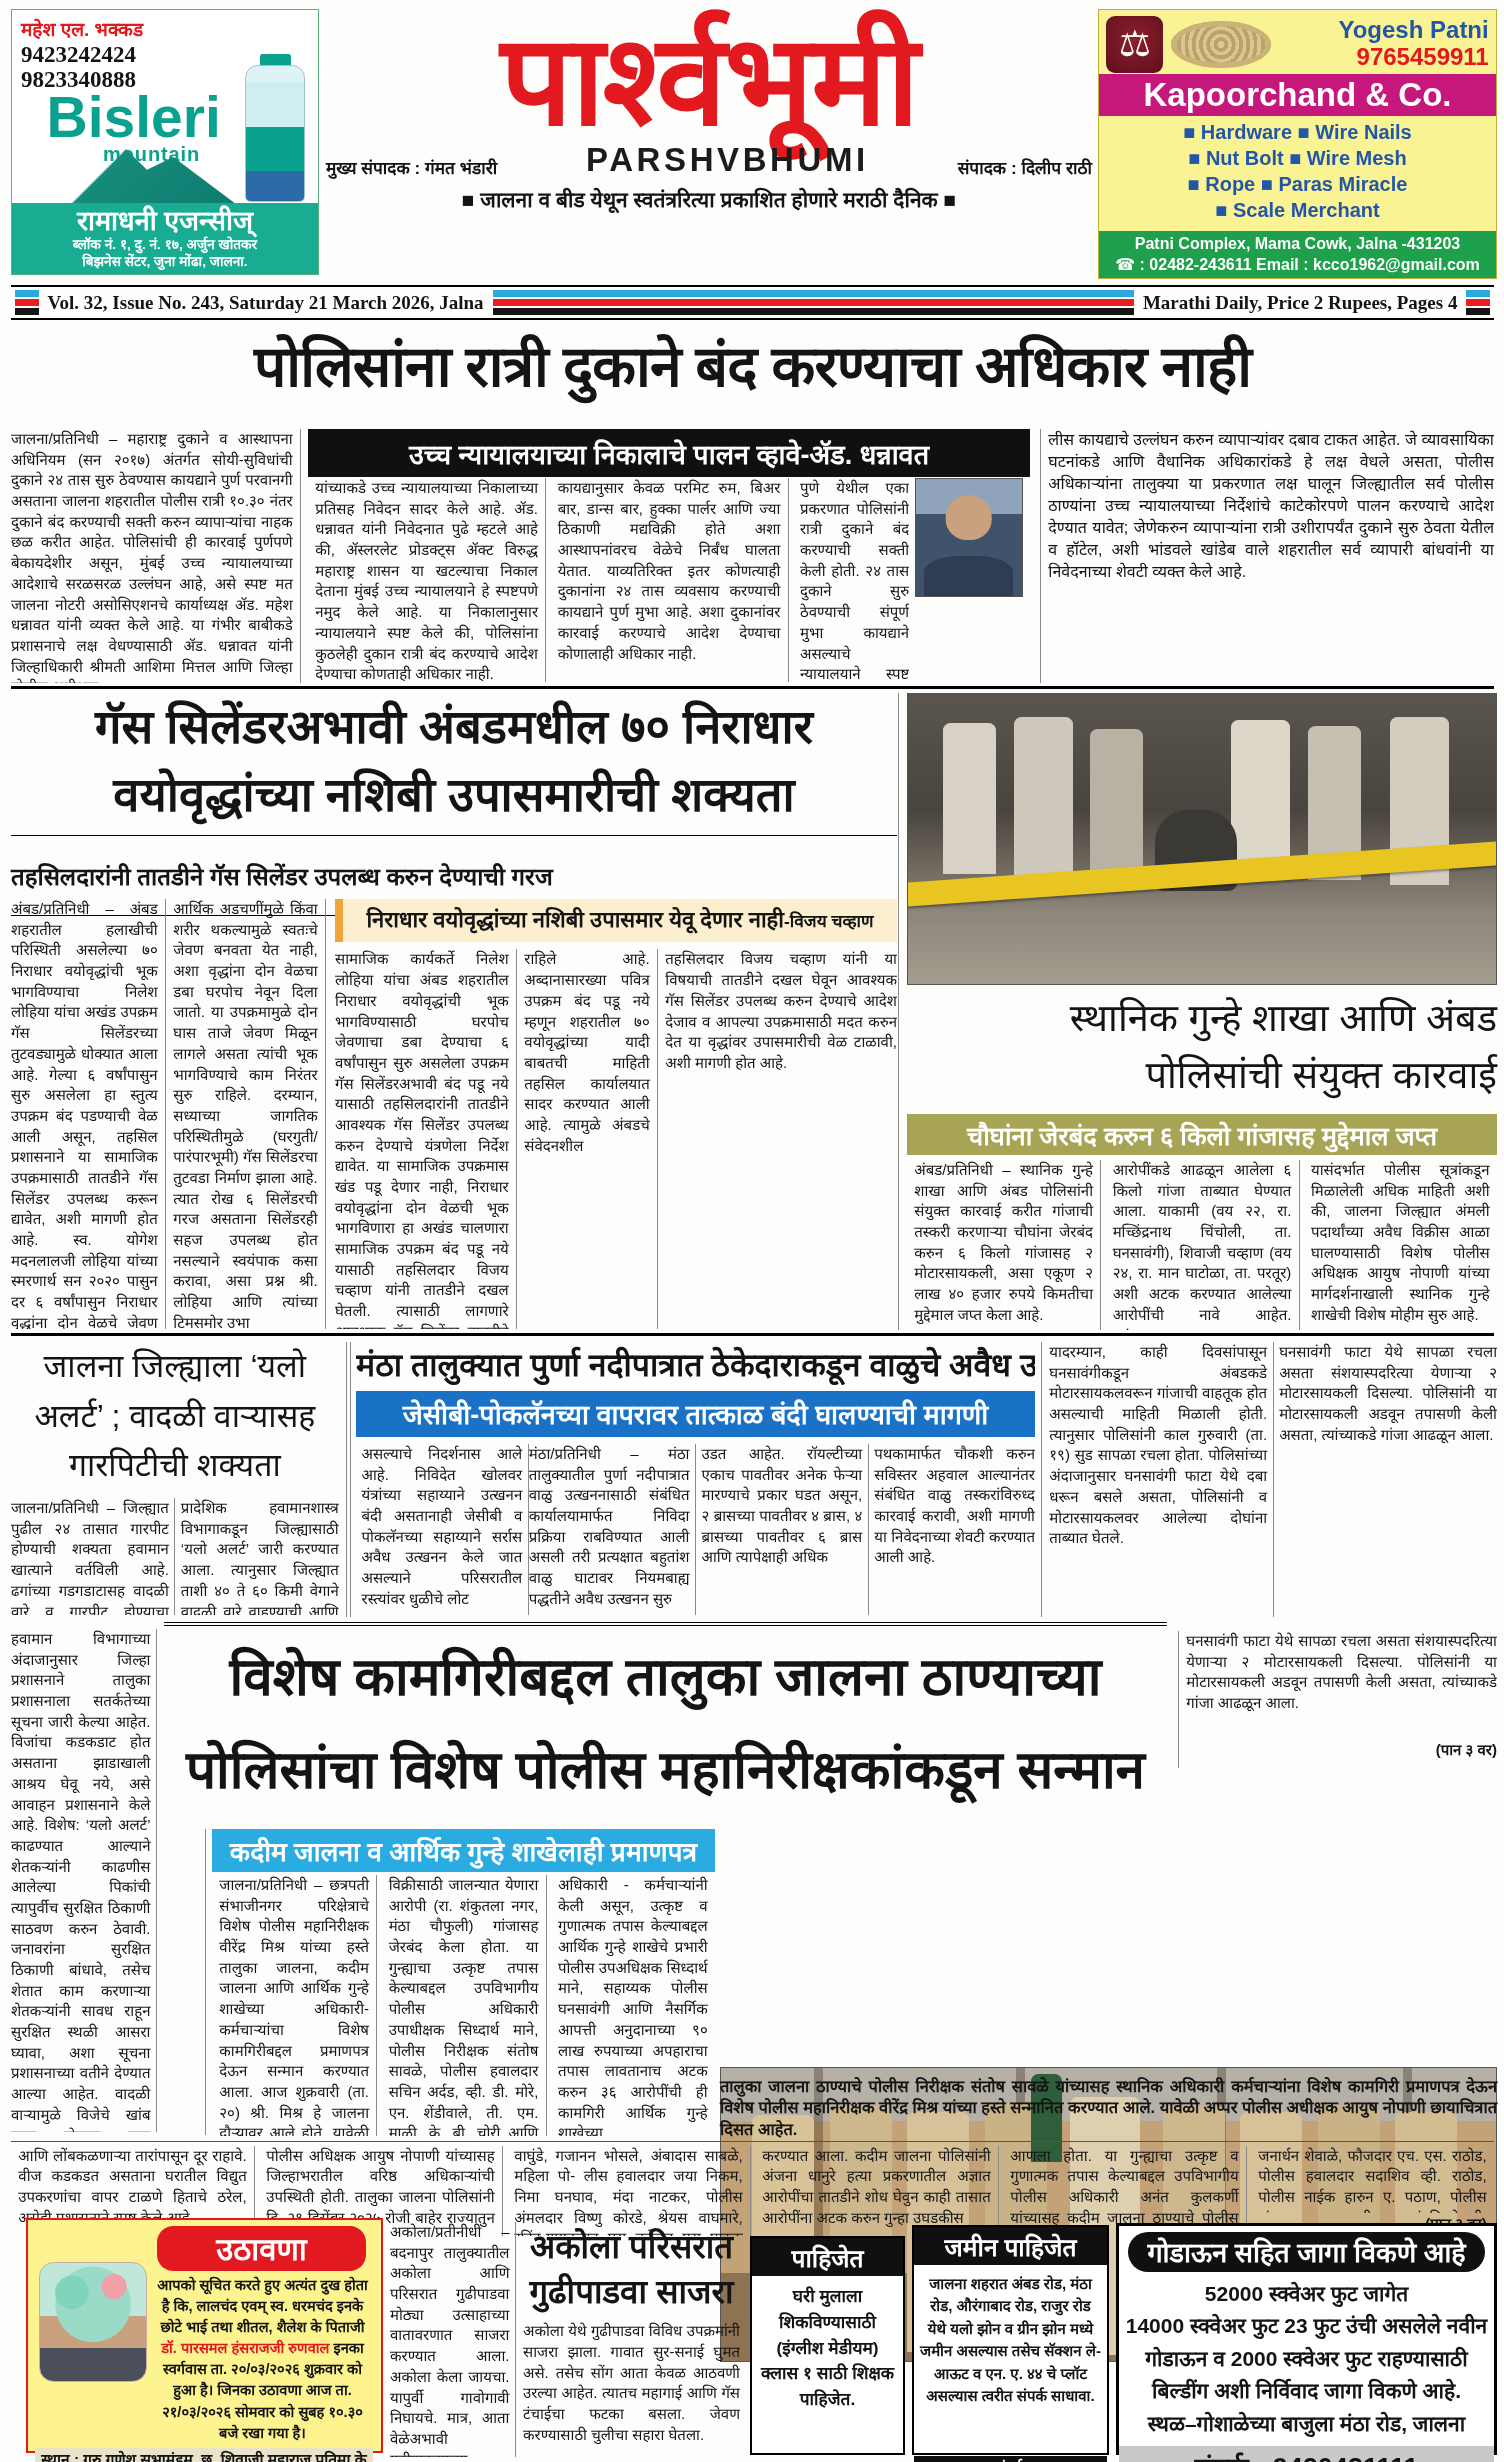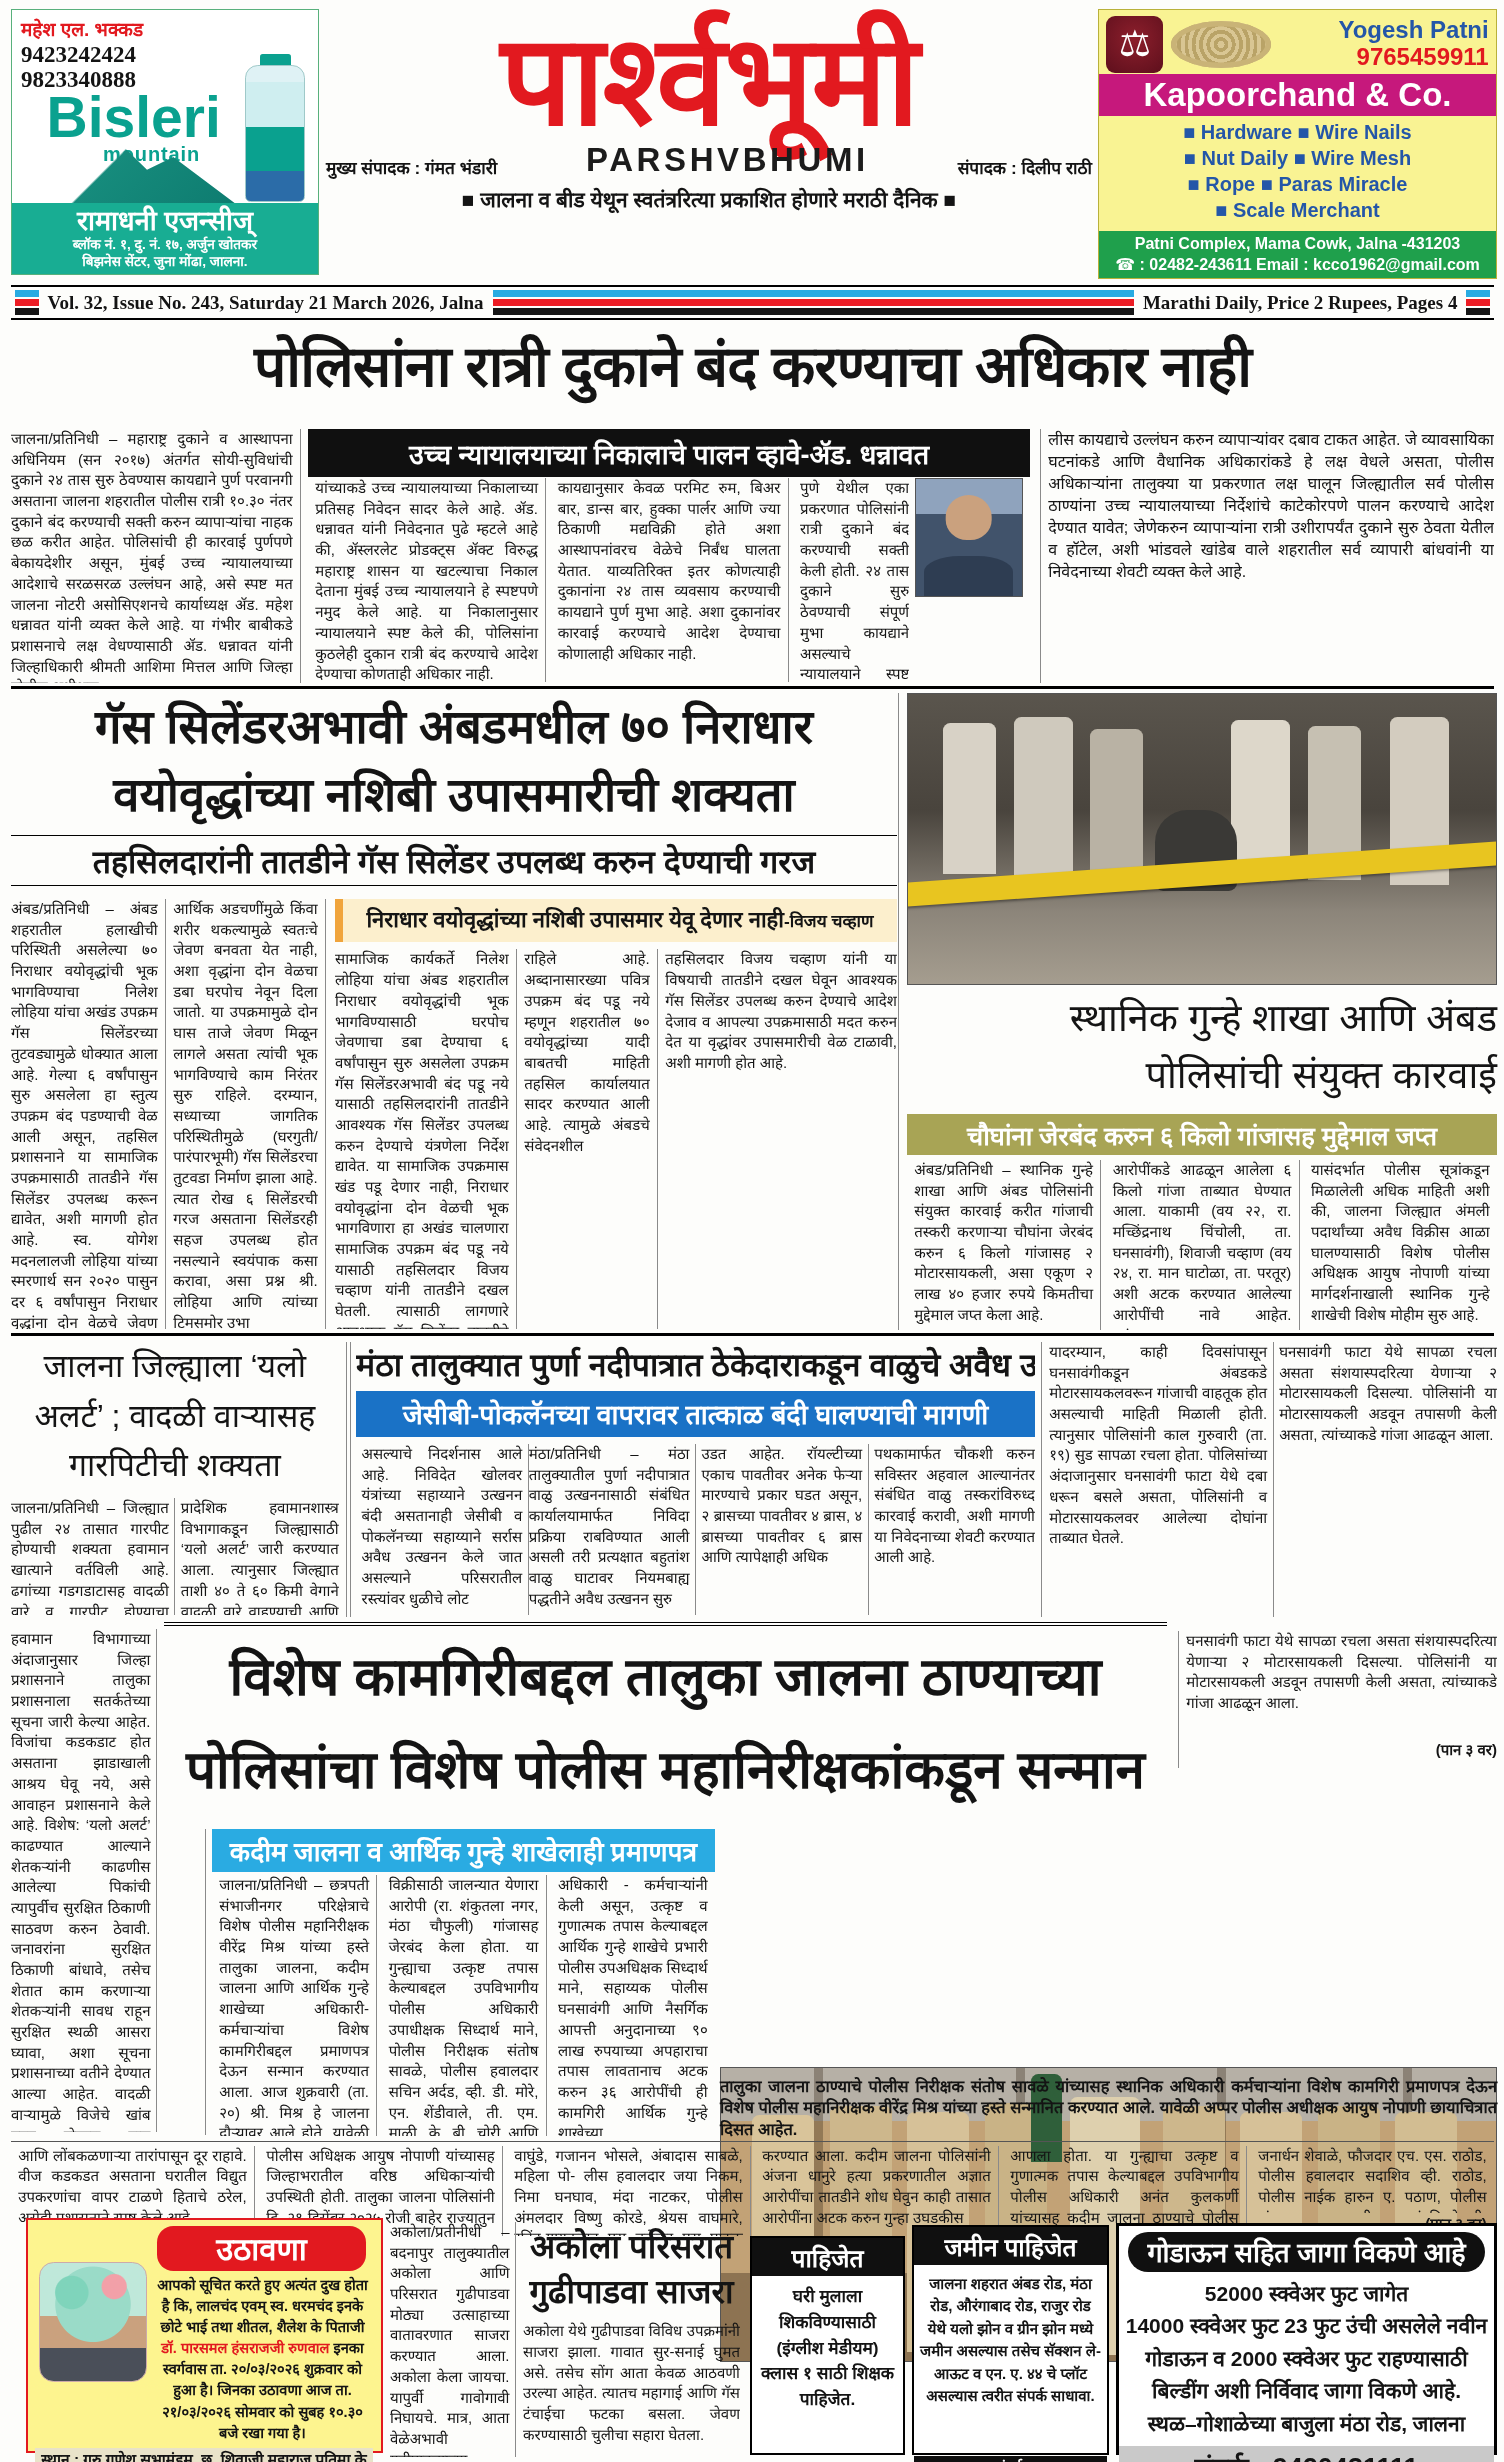--- a/index.html
+++ b/index.html
@@ -43,21 +43,21 @@
   
   #dateline { border-top:2.7px solid #000; border-bottom:2.7px solid #000; display:flex; align-items:center; gap:9px; padding:1.8px 3.6px; }
   .dl-txt { font-family:"Liberation Serif","DejaVu Serif",serif; font-weight:bold; font-size:19px; white-space:nowrap; }
   .stripes { display:flex; flex-direction:column; gap:2.7px; }
   .stripes span { display:block; height:6.4px; }
   .st-b { background:#29abe2; } .st-r { background:#ec1c24; } .st-k { background:#151515; }
   
   .h1-main { font-size:57px; font-weight:800; text-align:center; letter-spacing:-0.9px; line-height:1.6; white-space:nowrap; }
   .kicker { background:#101010; color:#fff; font-size:27px; font-weight:bold; text-align:center; padding:5.5px 0; }
   .h2-gas { font-size:47px; font-weight:800; line-height:1.45; text-align:center; white-space:nowrap; }
-  .sub-gas { font-size:32px; font-weight:800; text-align:center; border-top:1.8px solid #000; border-bottom:1.8px solid #000; padding:3px 0; }
+  .sub-gas { font-size:24px; font-weight:800; text-align:left; border-top:1.8px solid #000; border-bottom:1.8px solid #000; padding:23px 0; }
   .ybox { background:#fcefcd; border-left:8.2px solid #f0a43c; padding:7.3px 9px; font-size:22px; font-weight:800; text-align:center; line-height:1.3; }
   .ybox small { font-size:17.3px; }
   .h2-ganja { font-size:38px; font-weight:400; text-align:right; line-height:1.5; }
   .band-ganja { background:#a8a455; font-size:25.5px; padding:3.6px 0; }
   .h3-weather { font-size:32px; font-weight:400; text-align:center; line-height:1.55; }
   .h3-sand { font-size:32px; font-weight:800; white-space:nowrap; overflow:hidden; }
   .band-sand { background:#1a72c6; font-size:27px; padding:4.6px 0; }
   .h2-honor { font-size:53px; font-weight:800; text-align:center; line-height:1.75; white-space:nowrap; }
   .band-cyan { background:#2aabe2; font-size:26.4px; padding:3.6px 0; }
   .caption { font-weight:bold; font-size:16.4px; line-height:1.3; text-align:justify; }
@@ -131,21 +131,21 @@
       <div class="kap-logo">⚖</div>
       <div class="kap-rope"></div>
       <div style="flex:1;">
         <div class="kap-name">Yogesh Patni</div>
         <div class="kap-phone">9765459911</div>
       </div>
     </div>
     <div class="kap-band">Kapoorchand &amp; Co.</div>
     <div class="kap-items" style="margin-top:3.6px;">
       <div>■ Hardware ■ Wire Nails</div>
-      <div>■ Nut Daily ■ Wire Mesh</div>
+      <div>■ Nut Bolt ■ Wire Mesh</div>
       <div>■ Rope ■ Paras Miracle</div>
       <div>■ Scale Merchant</div>
     </div>
     <div class="kap-green">
       <div>Patni Complex, Mama Cowk, Jalna -431203</div>
       <div>☎ : 02482-243611 Email : kcco1962@gmail.com</div>
     </div>
   </div>
 
   <div id="dateline" class="abs" style="left:11px; top:285px; width:1483px; height:35px;">

